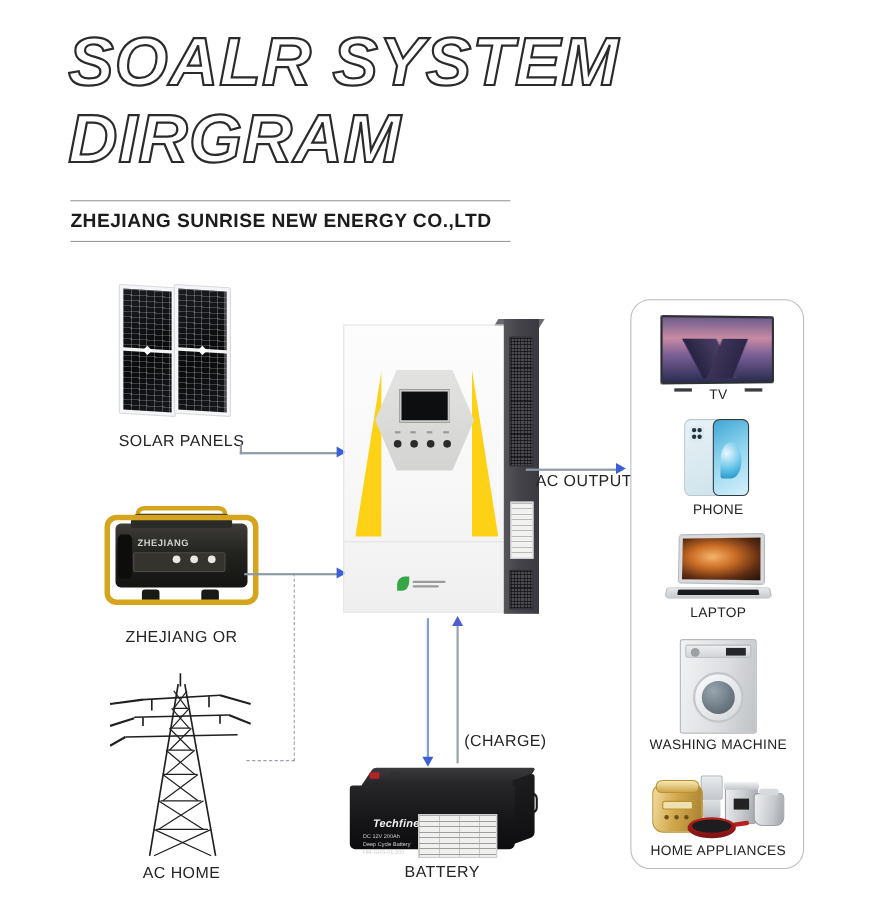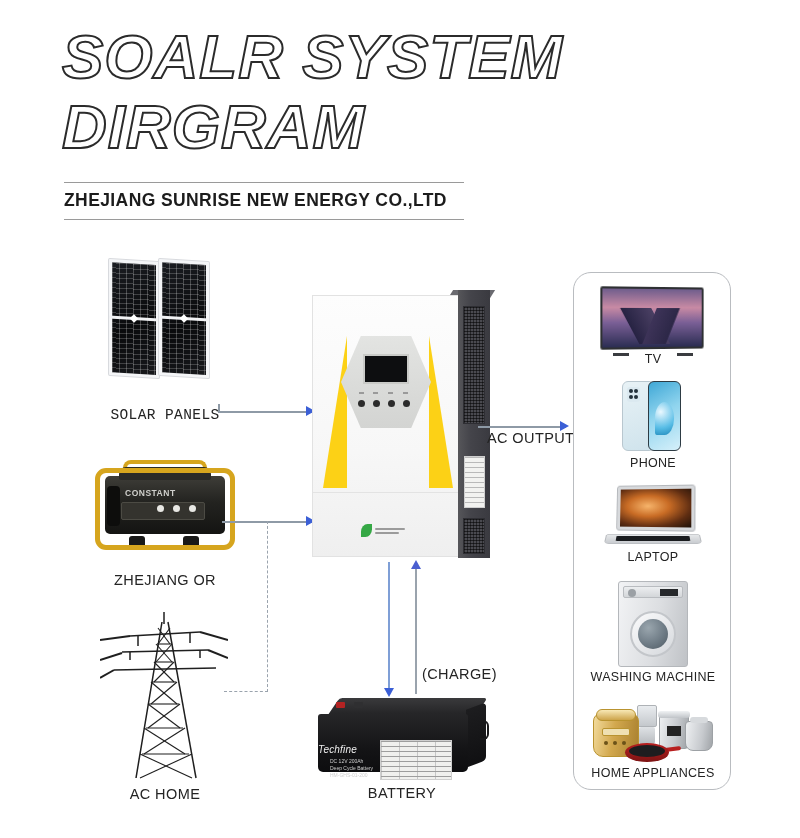--- a/index.html
+++ b/index.html
@@ -190,22 +190,22 @@
     background:linear-gradient(180deg,#262628 0%,#141416 60%,#0d0d0f 100%);
     border-radius:3px 3px 5px 5px;
   }
   .bat .rightface {
     position:absolute; left:148px; top:8px; width:20px; height:58px;
     background:linear-gradient(180deg,#1d1d1f 0%,#101012 100%);
     transform: skewY(-20deg);
     border-radius:0 4px 4px 0;
   }
   .bat .brand {
-    position:absolute; left:0; top:30px; font-size:10px; font-style:italic;
-    font-weight:400; color:#efefef; letter-spacing:0.2px;
+    position:absolute; left:21px; top:30px; font-size:10px; font-style:italic;
+    font-weight:700; color:#efefef; letter-spacing:0.2px;
   }
   .bat .spec {
     position:absolute; left:12px; top:44px; font-size:5px; color:#cfcfcf;
     line-height:7px;
   }
   .bat .label {
     position:absolute; left:62px; top:26px; width:72px; height:40px;
     background:#f0f0ee; border:1px solid #cfcfcf;
     background-image:
       repeating-linear-gradient(to bottom, #9d9d9d 0 1px, transparent 1px 5px),
@@ -429,34 +429,34 @@
       <div class="cells"></div>
       <div class="bar"></div>
       <div class="dot"></div>
     </div>
     <div class="pnl b">
       <div class="cells"></div>
       <div class="bar"></div>
       <div class="dot"></div>
     </div>
   </div>
-  <div class="lbl" style="left:60px; top:407px; width:210px;font-family:Liberation Mono, monospace;">SOLAR PANELS</div>
+  <div class="lbl" style="left:60px; top:393px; width:210px;">SOLAR PANELS</div>
 
   <div class="conn">
     <div class="tick" style="left:218px; top:404px; height:9px;"></div>
     <div class="hline" style="left:218px; top:411px; width:95px;"></div>
     <div class="ah-r" style="left:306px; top:406px;"></div>
   </div>
 
   <div class="gen">
     <div class="handle"></div>
     <div class="body"></div>
     <div class="topcap"></div>
     <div class="sidevent"></div>
-    <div class="brand">CONSTANT</div>
+    <div class="brand">ZHEJIANG</div>
     <div class="panelrow"></div>
     <div class="knob" style="left:62px;"></div>
     <div class="knob" style="left:78px;"></div>
     <div class="knob" style="left:94px;"></div>
     <div class="wheel" style="left:34px;"></div>
     <div class="wheel" style="left:88px;"></div>
     <div class="frame"></div>
   </div>
   <div class="lbl" style="left:60px; top:572px; width:210px;">ZHEJIANG OR</div>
 

